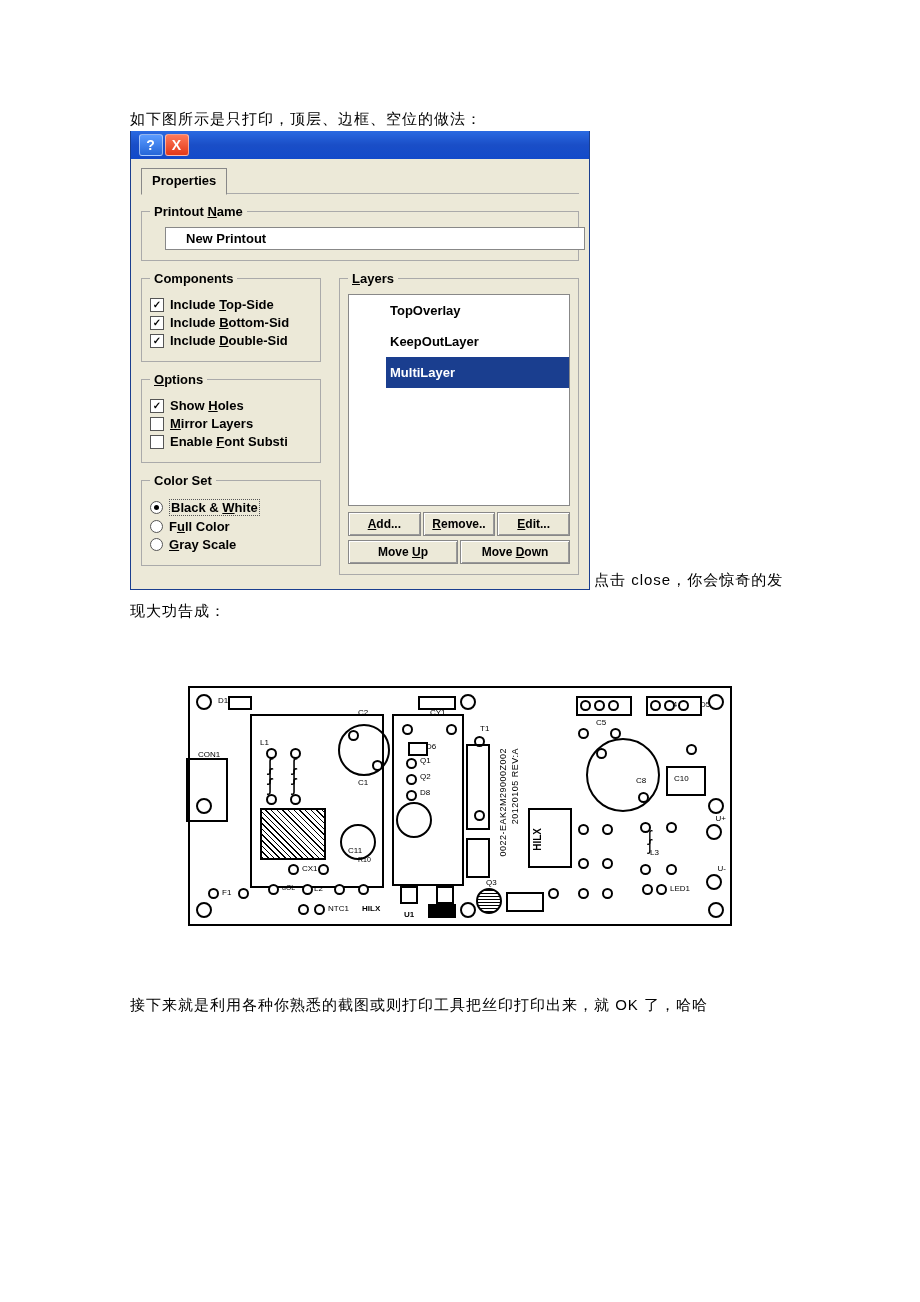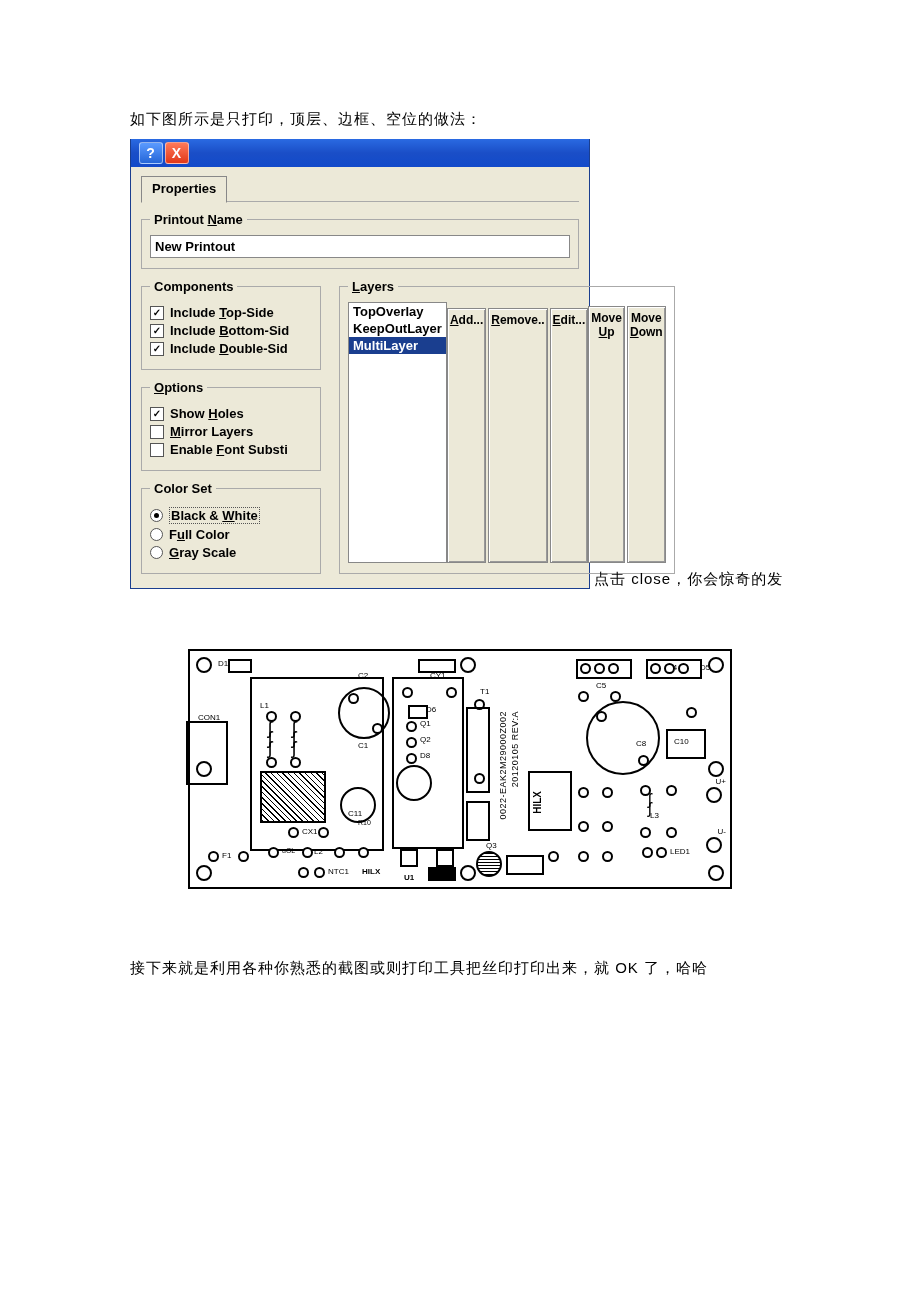--- a/index.html
+++ b/index.html
@@ -12,21 +12,21 @@
   }
   .page {
     width: 920px;
     min-height: 1302px;
     position: relative;
     padding: 110px 130px 0 130px;
     box-sizing: border-box;
   }
   .intro-text {
     font-size: 15px;
-    margin-bottom: 10px;
+    margin-bottom: 2px;
     letter-spacing: 1px;
   }
   .dialog-row {
     display: flex;
     align-items: flex-end;
     gap: 4px;
   }
   .dialog {
     width: 458px;
     border: 1px solid #1a3e8f;
@@ -98,24 +98,25 @@
     gap: 18px;
     align-items: stretch;
   }
   .col-left { width: 180px; flex-shrink:0; }
   .col-right { flex: 1; display:flex; flex-direction:column;}
   .name-input {
     width: 100%;
     box-sizing: border-box;
     font-weight: bold;
     font-size: 13px;
-    padding: 3px 4px;
+    padding: 3px 20px;
     border: 1px solid #888;
     background: #fff;
     font-family: Tahoma, Arial, sans-serif;
+    margin-left: 15px;
   }
   .chk-row, .rad-row {
     display: flex;
     align-items: center;
     gap: 6px;
     margin: 3px 0;
     font-weight: bold;
     white-space: nowrap;
   }
   .chk {
@@ -146,21 +147,21 @@
   .dotted { border:1px dotted #555; padding:0 1px; }
   .listbox {
     flex: 1;
     border: 1px solid #888;
     background: #fff;
     font-weight: bold;
     font-size: 13px;
     padding: 0;
     min-height: 210px;
   }
-  .listbox-item { padding: 1px 4px; }
+  .listbox-item { padding: 8px 4px; margin-left: 37px; }
   .listbox-item.selected { background: #1a3e8f; color: #fff; }
   .btn-row {
     display: flex;
     gap: 2px;
     margin-top: 6px;
   }
   .btn-row2 {
     display: flex;
     gap: 2px;
     margin-top: 4px;
@@ -288,21 +289,21 @@
                   <span>F<span class="ul">u</span>ll Color</span>
             </div>
             <div class="rad-row">
               <span class="rad"></span>
                   <span><span class="ul">G</span>ray Scale</span>
             </div>
           </fieldset>
         </div>
 
         <div class="col-right">
-          <fieldset class="grp" style="flex:1; display:flex; flex-direction:row;">
+          <fieldset class="grp" style="flex:1; display:flex; flex-direction:column;">
             <legend><span class="ul">L</span>ayers</legend>
             <div class="listbox">
               <div class="listbox-item">TopOverlay</div>
               <div class="listbox-item">KeepOutLayer</div>
               <div class="listbox-item selected">MultiLayer</div>
             </div>
             <div class="btn-row">
               <div class="winbtn"><span class="ul">A</span>dd...</div>
               <div class="winbtn"><span class="ul">R</span>emove..</div>
               <div class="winbtn"><span class="ul">E</span>dit...</div>
@@ -313,20 +314,21 @@
             </div>
           </fieldset>
         </div>
       </div>
 
     </div>
   </div>
   <span style="font-size:15px; letter-spacing:1px;">点击 close，你会惊奇的发</span>
 </div>
 
+<div class="after-dialog-text">现大功告成：</div>
 
 <div class="pcb-wrap">
   <div class="pcb">
 
     <div class="hole" style="left:6px; top:6px;"></div>
     <div class="hole" style="right:6px; top:6px;"></div>
     <div class="hole" style="left:6px; bottom:6px;"></div>
     <div class="hole" style="right:6px; bottom:6px;"></div>
     <div class="hole" style="left:6px; top:110px;"></div>
     <div class="hole" style="right:6px; top:110px;"></div>

